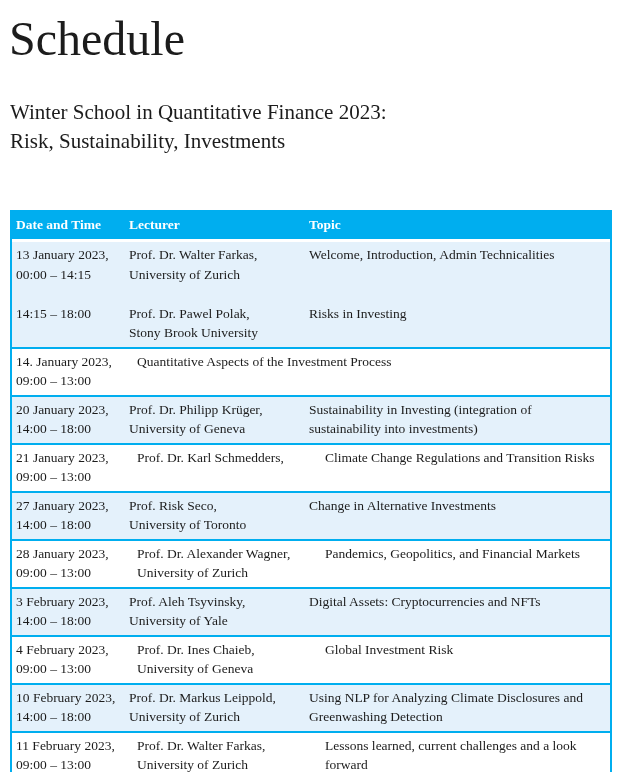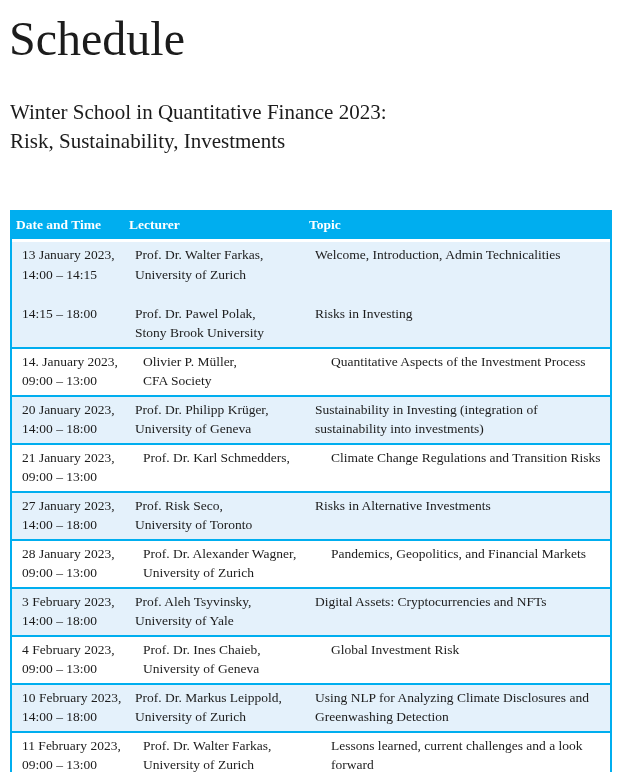--- a/index.html
+++ b/index.html
@@ -51,21 +51,21 @@
   .trow {
     display: grid;
     grid-template-columns: 113px 180px 1fr;
     font-size: 13.5px;
     padding: 3px 0 4px 0;
     border-top: 2px solid var(--border, #00aeef);
   }
   .trow:first-child { border-top: 3px solid #ffffff; }
   .trow.shaded { background: var(--row-alt-bg, #e4f1fb); }
   .trow.plain  { background: #ffffff; gap: 8px; }
-  .cell { padding-left: 10px; padding-right: 2px; }
+  .cell { padding-left: 4px; padding-right: 2px; }
   .line {
     line-height: 19.5px;
     min-height: 19.5px;
     white-space: nowrap;
   }
 </style>
 </head>
 <body style="color: rgb(28, 28, 28);">
 
 <div class="page">
@@ -79,21 +79,21 @@
   <div class="stable">
     <div class="thead">
       <div class="hcell">Date and Time</div>
       <div class="hcell">Lecturer</div>
       <div class="hcell">Topic</div>
     </div>
     <div id="tbody">
         <div class="trow shaded">
           <div class="cell">
             <div class="line">13 January 2023,</div>
-            <div class="line">14:00 – 14:15</div>
+            <div class="line">00:00 – 14:15</div>
             <div class="line"></div>
             <div class="line">14:15 – 18:00</div>
           </div>
           <div class="cell">
             <div class="line">Prof. Dr. Walter Farkas,</div>
             <div class="line">University of Zurich</div>
             <div class="line"></div>
             <div class="line">Prof. Dr. Pawel Polak,</div>
             <div class="line">Stony Brook University</div>
           </div>
@@ -103,24 +103,20 @@
             <div class="line"></div>
             <div class="line">Risks in Investing</div>
           </div>
         </div>
         <div class="trow plain">
           <div class="cell">
             <div class="line">14. January 2023,</div>
             <div class="line">09:00 – 13:00</div>
           </div>
           <div class="cell">
-            <div class="line">Olivier P. Müller,</div>
-            <div class="line">CFA Society</div>
-          </div>
-          <div class="cell">
             <div class="line">Quantitative Aspects of the Investment Process</div>
           </div>
         </div>
         <div class="trow shaded">
           <div class="cell">
             <div class="line">20 January 2023,</div>
             <div class="line">14:00 – 18:00</div>
           </div>
           <div class="cell">
             <div class="line">Prof. Dr. Philipp Krüger,</div>
@@ -146,21 +142,21 @@
         <div class="trow shaded">
           <div class="cell">
             <div class="line">27 January 2023,</div>
             <div class="line">14:00 – 18:00</div>
           </div>
           <div class="cell">
             <div class="line">Prof. Risk Seco,</div>
             <div class="line">University of Toronto</div>
           </div>
           <div class="cell">
-            <div class="line">Risks in Alternative Investments</div>
+            <div class="line">Change in Alternative Investments</div>
           </div>
         </div>
         <div class="trow plain">
           <div class="cell">
             <div class="line">28 January 2023,</div>
             <div class="line">09:00 – 13:00</div>
           </div>
           <div class="cell">
             <div class="line">Prof. Dr. Alexander Wagner,</div>
             <div class="line">University of Zurich</div>

